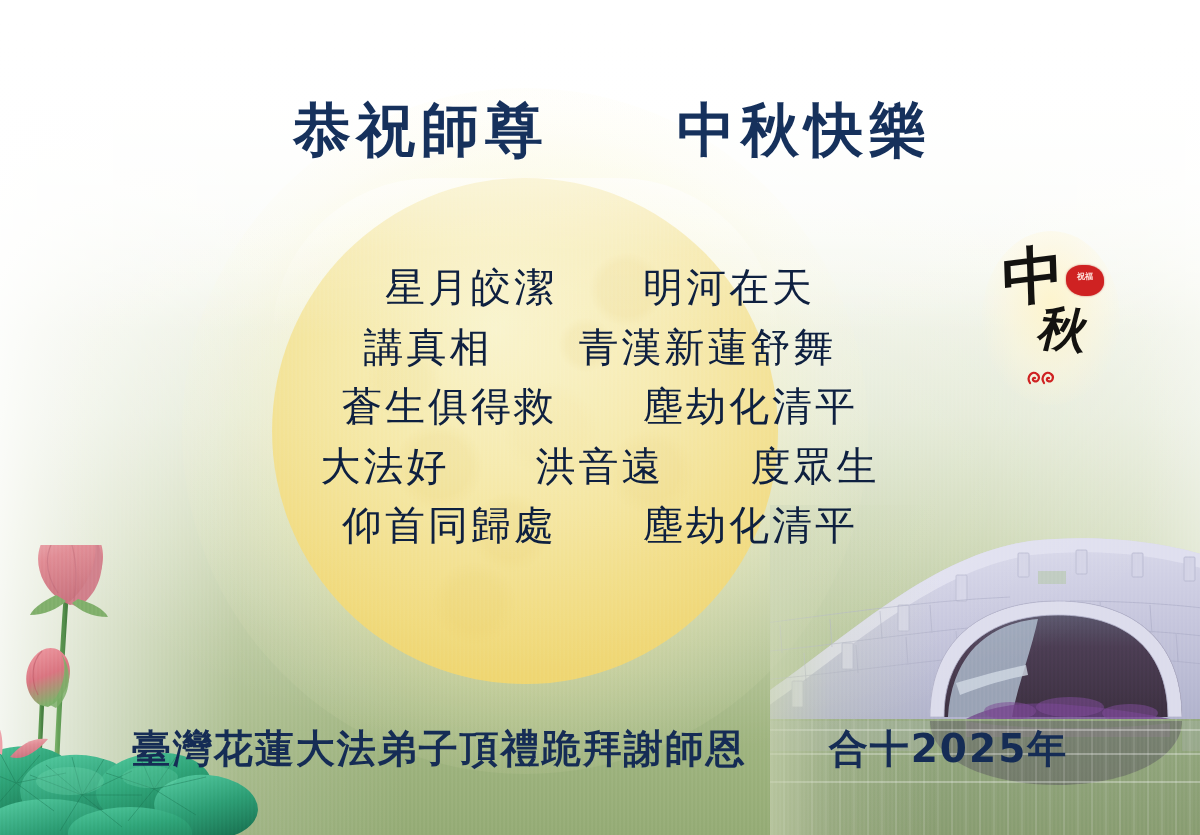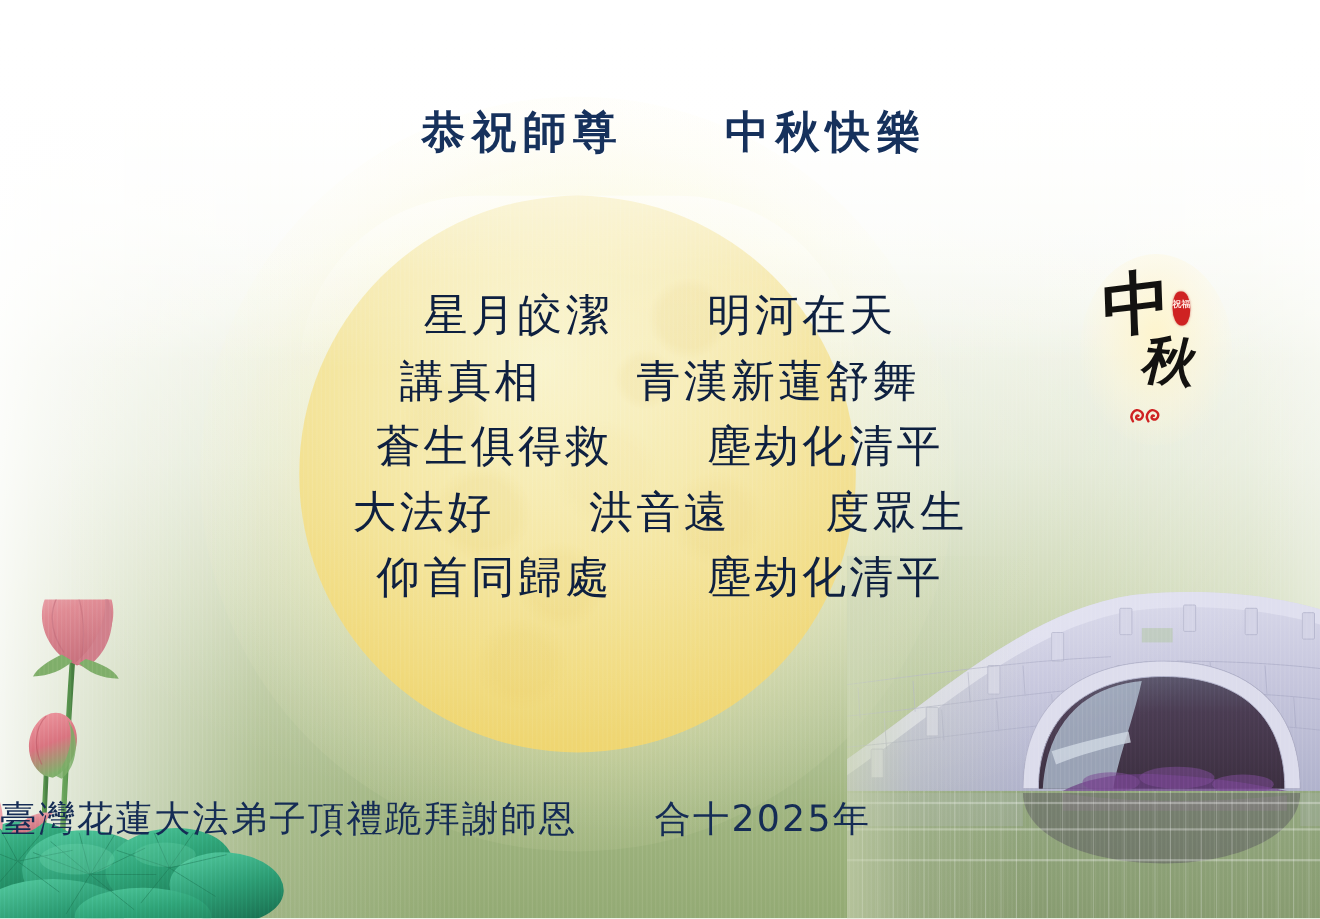--- a/index.html
+++ b/index.html
@@ -153,21 +153,21 @@
     width: 300px;
     height: 290px;
   }
 
   
   .title {
     position: absolute;
     left: 0; right: 0;
     top: 100px;
     text-align: center;
-    font-size: 40px;
+    font-size: 58px;
     line-height: 1.05;
     font-weight: bold;
     color: #16315c;
     letter-spacing: 6px;
     white-space: pre;
     text-shadow: 0 1px 0 rgba(255,255,255,0.5);
     margin-left: 26px;
   }
   .poem {
     position: absolute;
@@ -181,23 +181,23 @@
     line-height: 59.5px;
     font-weight: normal;
     letter-spacing: 3px;
     white-space: pre;
     color: #0e2040;
   }
   .signature {
     position: absolute;
     left: 0; right: 0;
     top: 722px;
-    text-align: left;
-    font-size: 33px;
-    font-weight: normal;
+    text-align: center;
+    font-size: 39px;
+    font-weight: bold;
     letter-spacing: 2px;
     white-space: pre;
     color: #152c55;
   }
 
   
   .seal {
     position: absolute;
     left: 996px;
     top: 243px;
@@ -231,21 +231,21 @@
     left: 44px;
     top: 62px;
     font-size: 48px;
     line-height: 48px;
     transform: rotate(6deg) skewX(-8deg);
   }
   .seal-stamp {
     position: absolute;
     left: 70px;
     top: 22px;
-    width: 16px;
+    width: 38px;
     height: 31px;
     background: #cf2222;
     border-radius: 42% 48% 44% 50%;
     box-shadow: 0 0 2px rgba(180,20,20,0.6);
   }
   .seal-stamp span {
     display: block;
     color: #ffe9e2;
     font-size: 8px;
     line-height: 9px;

